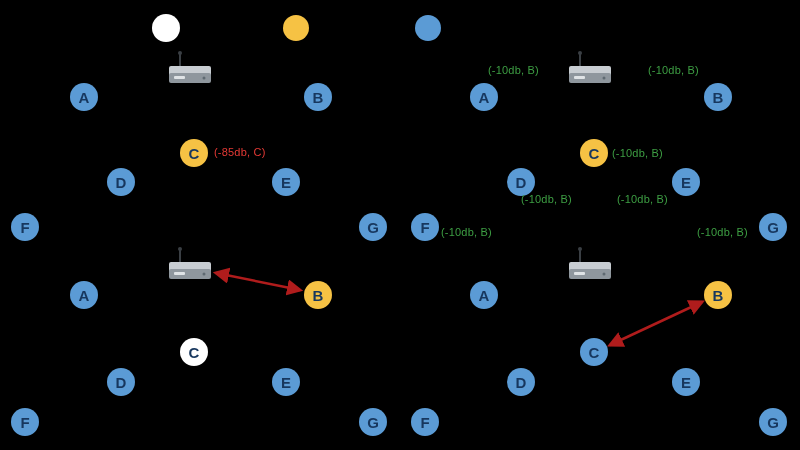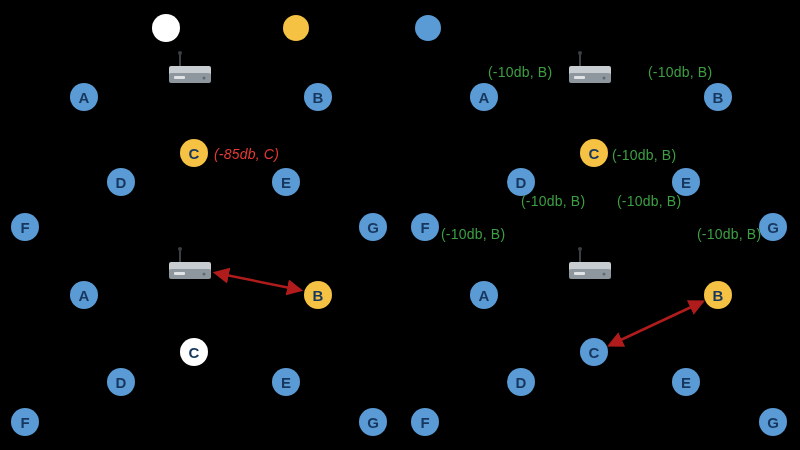--- a/index.html
+++ b/index.html
@@ -21,26 +21,26 @@
   }
   .node.blue   { background: var(--node-blue, #5b9bd5); }
   .node.yellow { background: var(--node-yellow, #f6c244); }
   .node.white  { background: var(--node-white, #ffffff); }
   .legend-dot { position: absolute; border-radius: 50%; }
   .legend-dot.white  { width: 28px; height: 28px; background: var(--node-white, #fff); }
   .legend-dot.yellow { width: 26px; height: 26px; background: var(--node-yellow, #f6c244); }
   .legend-dot.blue   { width: 26px; height: 26px; background: var(--node-blue, #5b9bd5); }
   .annotation {
     position: absolute;
-    font-size: 14px;
+    font-size: 11px;
     white-space: nowrap;
     letter-spacing: 0.2px;
   }
   .annotation.green { color: var(--annotation-green, #3d9e43); }
-  .annotation.red   { color: var(--annotation-red, #e53935); font-style: italic; }
+  .annotation.red   { color: var(--annotation-red, #e53935); }
   .router { position: absolute; width: 48px; height: 38px; }
   .arrows { position: absolute; left: 0; top: 0; pointer-events: none; }
 </style>
 </head>
 <body>
 
 <div class="canvas">
 
   <div>
     <div class="legend-dot white" style="left:152px; top:14px;"></div>

